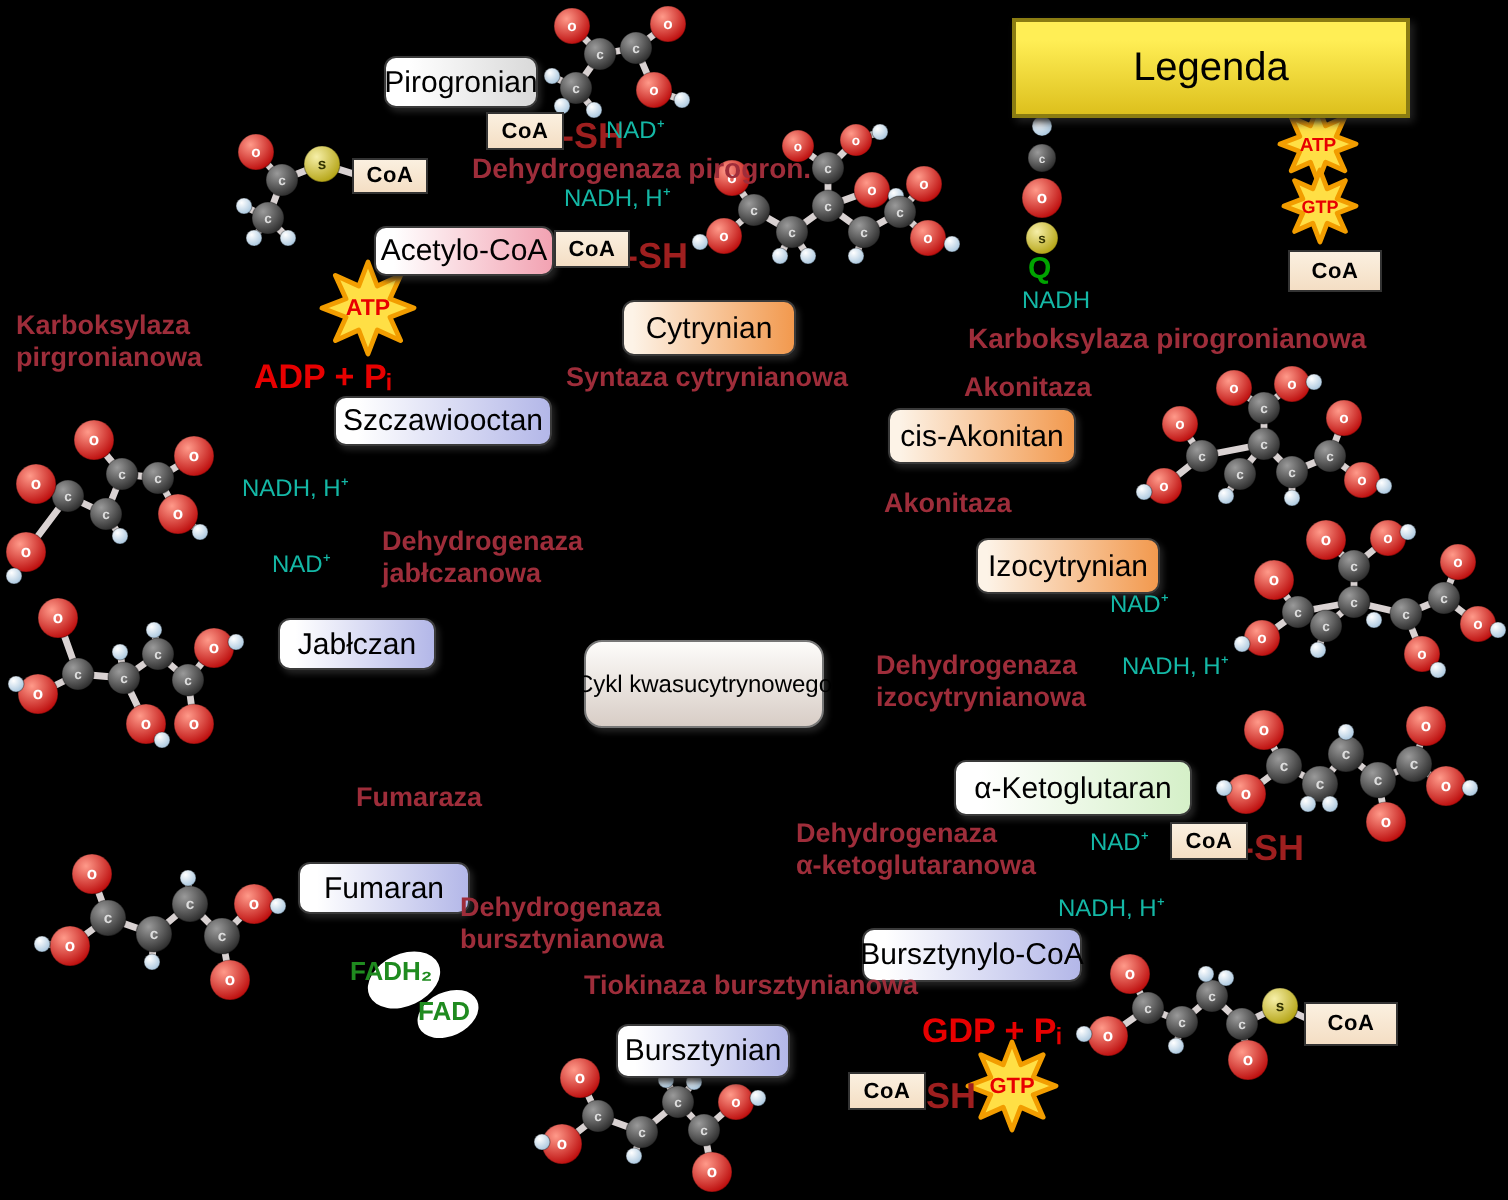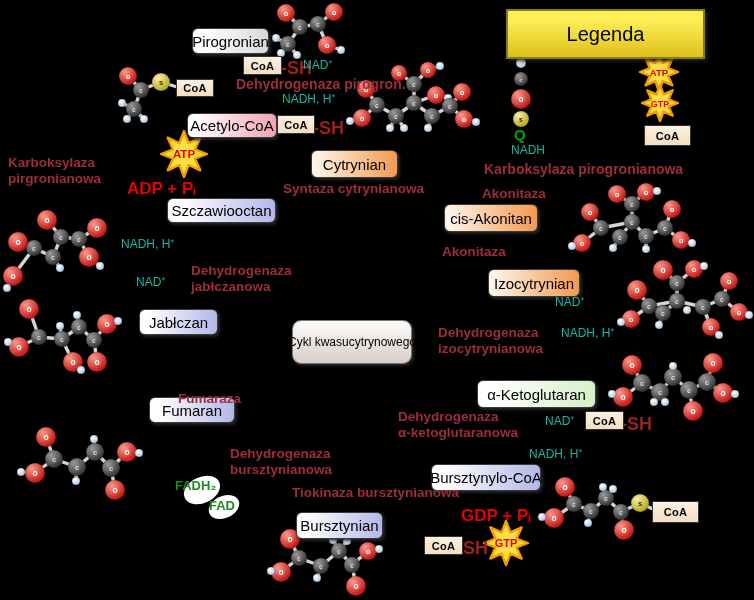--- a/index.html
+++ b/index.html
@@ -524,24 +524,24 @@
     </div>
     <div class="pill g-orange" style="left: 488px; top: 269px; width: 90px; height: 26px;">
       <span>Izocytrynian</span>
     </div>
     <div class="pill g-green" style="left: 477px; top: 380px; width: 117px; height: 26px;">
       <span>α-Ketoglutaran</span>
     </div>
     <div class="pill g-lavender" style="left: 431px; top: 464px; width: 108px; height: 25px;">
       <span>Bursztynylo-CoA</span>
     </div>
-    <div class="pill g-lavender" style="left: 296px; top: 512px; width: 85px; height: 25px;">
+    <div class="pill g-lavender" style="left: 308px; top: 512px; width: 85px; height: 25px;">
       <span>Bursztynian</span>
     </div>
-    <div class="pill g-lavender" style="left: 149px; top: 397px; width: 84px; height: 24px; justify-content: center;">
+    <div class="pill g-lavender" style="left: 149px; top: 431px; width: 84px; height: 24px; justify-content: center;">
       <span>Fumaran</span>
     </div>
     <div class="pill g-lavender" style="left: 139px; top: 309px; width: 77px; height: 24px;">
       <span>Jabłczan</span>
     </div>
     <div class="pill g-lavender" style="left: 167px; top: 198px; width: 107px; height: 23px;">
       <span>Szczawiooctan</span>
     </div>
     <div class="txt t-darkred" style="left: 281px; top: 58px;">
       <div>-SH</div>

